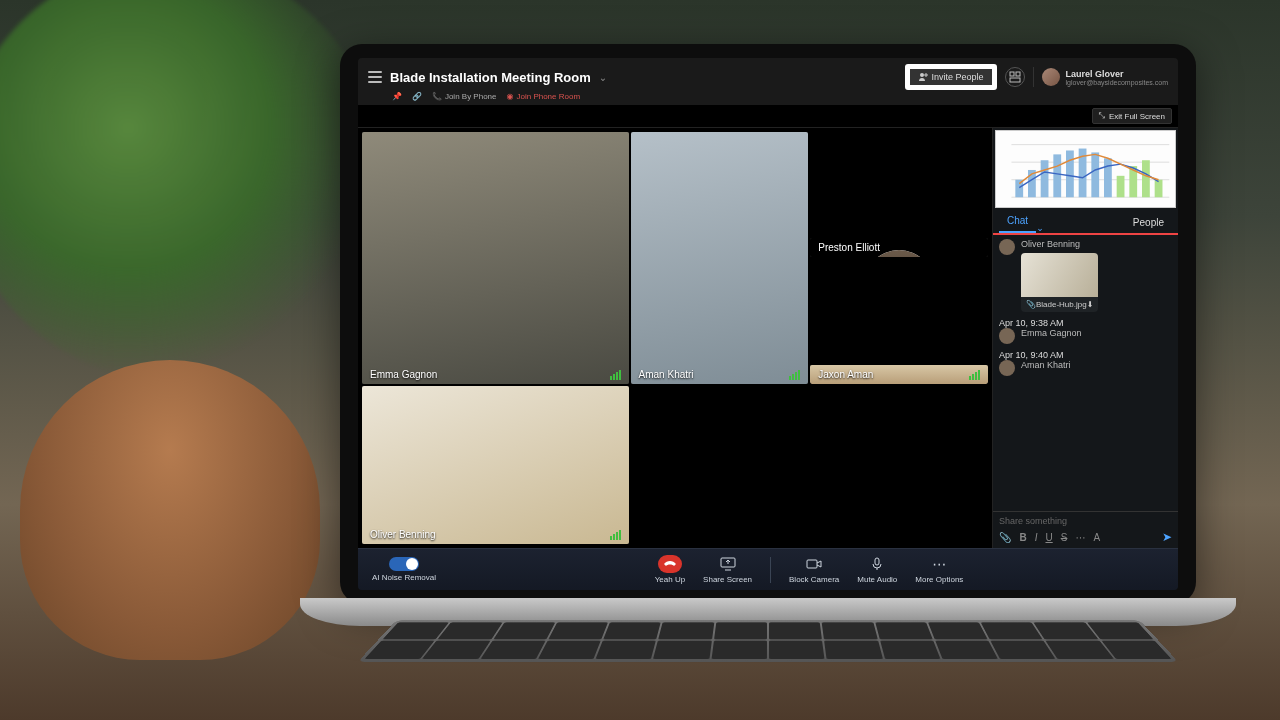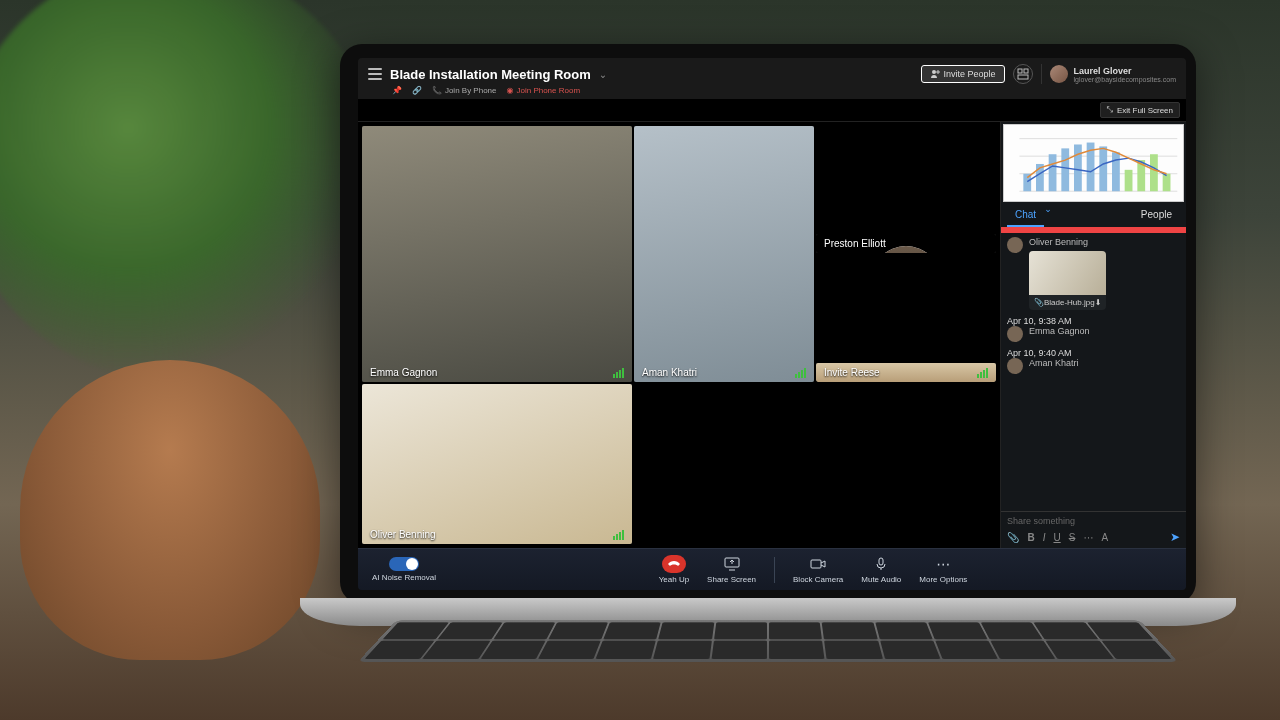--- a/index.html
+++ b/index.html
@@ -8,21 +8,21 @@
     font-family: -apple-system, "Segoe UI", Arial, sans-serif;
     background: linear-gradient(180deg,#2b352a 0%, #3d443a 30%, #736653 70%, #4d3a2b 100%);
     position: relative; overflow: hidden;
   }
   
   .laptop {
     position: absolute; left: 340px; top: 44px; width: 856px; height: 560px;
     border-radius: 22px;
     background: #0d0d0d;
     box-shadow: 0 10px 40px rgba(0,0,0,.5);
-    padding: 14px 10px 14px 18px;
+    padding: 14px 18px 14px 18px;
   }
   .screen {
     width: 100%; height: 100%;
     background: #111; border-radius: 4px;
     display: flex; flex-direction: column; overflow: hidden;
     font-size: 10px; color: #ddd;
   }
   .laptop-base {
     position:absolute; left:300px; top:598px; width:936px; height:28px;
     background: linear-gradient(180deg,#c9c9c9,#8a8a8a);
@@ -44,21 +44,21 @@
   
   .hdr {
     display:flex; align-items:center; gap:8px; padding:6px 10px 2px 10px;
     background:#1a1a1a;
   }
   .hdr .burger{width:14px;height:12px;display:flex;flex-direction:column;justify-content:space-between;cursor:pointer}
   .hdr .burger span{height:2px;background:#bbb;border-radius:1px}
   .hdr .title{font-size:13px;font-weight:600;color:#fff}
   .hdr .chev{font-size:10px;color:#888}
   .hdr .spacer{flex:1}
-  .hdr .invite{background:#333;border:1px solid #ffffff;border-radius:3px;padding:3px 8px;font-size:9px;display:flex;gap:4px;align-items:center;cursor:pointer}
+  .hdr .invite{background:#333;border:5px solid #ffffff;border-radius:3px;padding:3px 8px;font-size:9px;display:flex;gap:4px;align-items:center;cursor:pointer}
   .hdr .iconcircle{width:20px;height:20px;border-radius:50%;border:1px solid #555;display:flex;align-items:center;justify-content:center;font-size:10px;cursor:pointer}
   .hdr .user{display:flex;gap:6px;align-items:center;font-size:9px}
   .hdr .avatar{width:18px;height:18px;border-radius:50%;background:linear-gradient(135deg,#a87,#754);}
   .hdr .user .uname{font-weight:600}
   .hdr .user .uemail{font-size:7px;color:#888}
   .subhdr{display:flex;gap:10px;padding:0 10px 4px 34px;font-size:8px;color:#aaa;align-items:center;background:#1a1a1a}
   .subhdr .item{display:flex;gap:3px;align-items:center;cursor:pointer}
   .subhdr .red{color:#d9534f}
   .fullscreenbar{display:flex;justify-content:flex-end;padding:3px 6px;background:#000}
   .fullscreenbar .btn{background:#1f1f1f;border:1px solid #333;border-radius:2px;padding:2px 6px;font-size:8px;display:flex;gap:4px;align-items:center;cursor:pointer}
@@ -77,21 +77,21 @@
   .bg.p0{background:linear-gradient(160deg,#6b7580 0%,#3d4854 60%),repeating-linear-gradient(45deg,#888 0 2px,#777 2px 4px);background-blend-mode:overlay}
   .bg.p1{background:#000}
   .bg.p2{background:linear-gradient(180deg,#d8c7a6,#b89e78)}
   .bg.p3{background:linear-gradient(170deg,#8f8a7a,#4a4a42)}
   .bg.p4{background:linear-gradient(170deg,#b5c0c8,#7f8d96)}
   .bg.p5{background:linear-gradient(160deg,#ece6d8,#c9b892)}
   
   .panel{width:186px;display:flex;flex-direction:column;background:#14171a;border-left:1px solid #222;font-size:9px;min-height:0}
   .chartbox{height:78px;background:#fdfdfd;margin:2px;border:1px solid #ccc;position:relative;overflow:hidden}
   .chartbox svg{width:100%;height:100%}
-  .tabs{display:flex;align-items:flex-start;border-bottom:6px solid #ef4444;padding:0 6px}
+  .tabs{display:flex;align-items:flex-end;border-bottom:2px solid #ef4444;padding:0 6px}
   .tabs .tab{padding:5px 8px;font-size:10px;cursor:pointer}
   .tabs .tab.active{color:#4da3ff;border-bottom:2px solid #4da3ff}
   .tabs .spacer{flex:1}
   .chat{flex:1;overflow:auto;padding:4px 6px;min-height:0}
   .msg{display:flex;gap:6px;margin-bottom:6px}
   .msg .av{width:16px;height:16px;border-radius:50%;background:#765;flex-shrink:0}
   .msg .body .name{font-size:9px;color:#bbb;margin-bottom:2px}
   .msg .body .bubble{background:#2a2f34;border-radius:6px;padding:5px 6px;font-size:9px;line-height:1.3;color:#ddd}
   .attach{background:#1f2326;border-radius:4px;margin-top:4px;overflow:hidden}
   .attach .thumb{height:44px;background:linear-gradient(120deg,#e6e2d6,#b8af98)}
@@ -177,21 +177,21 @@
             <div class="ring">
                 <div class="bg"></div>
               </div>
             <div class="label">
                 <span>Preston Elliott</span>
               </div>
           </div>
           <div class="tile">
             <div class="bg p2"></div>
             <div class="label">
-                <span>Invite Reese</span>
+                <span>Jaxon Aman</span>
               <span class="signal">
                   <i style="height:4px"></i>
                   <i style="height:6px"></i>
                   <i style="height:8px"></i>
                   <i style="height:10px"></i>
                 </span>
             </div>
           </div>
         </div>
         <div class="tile">

